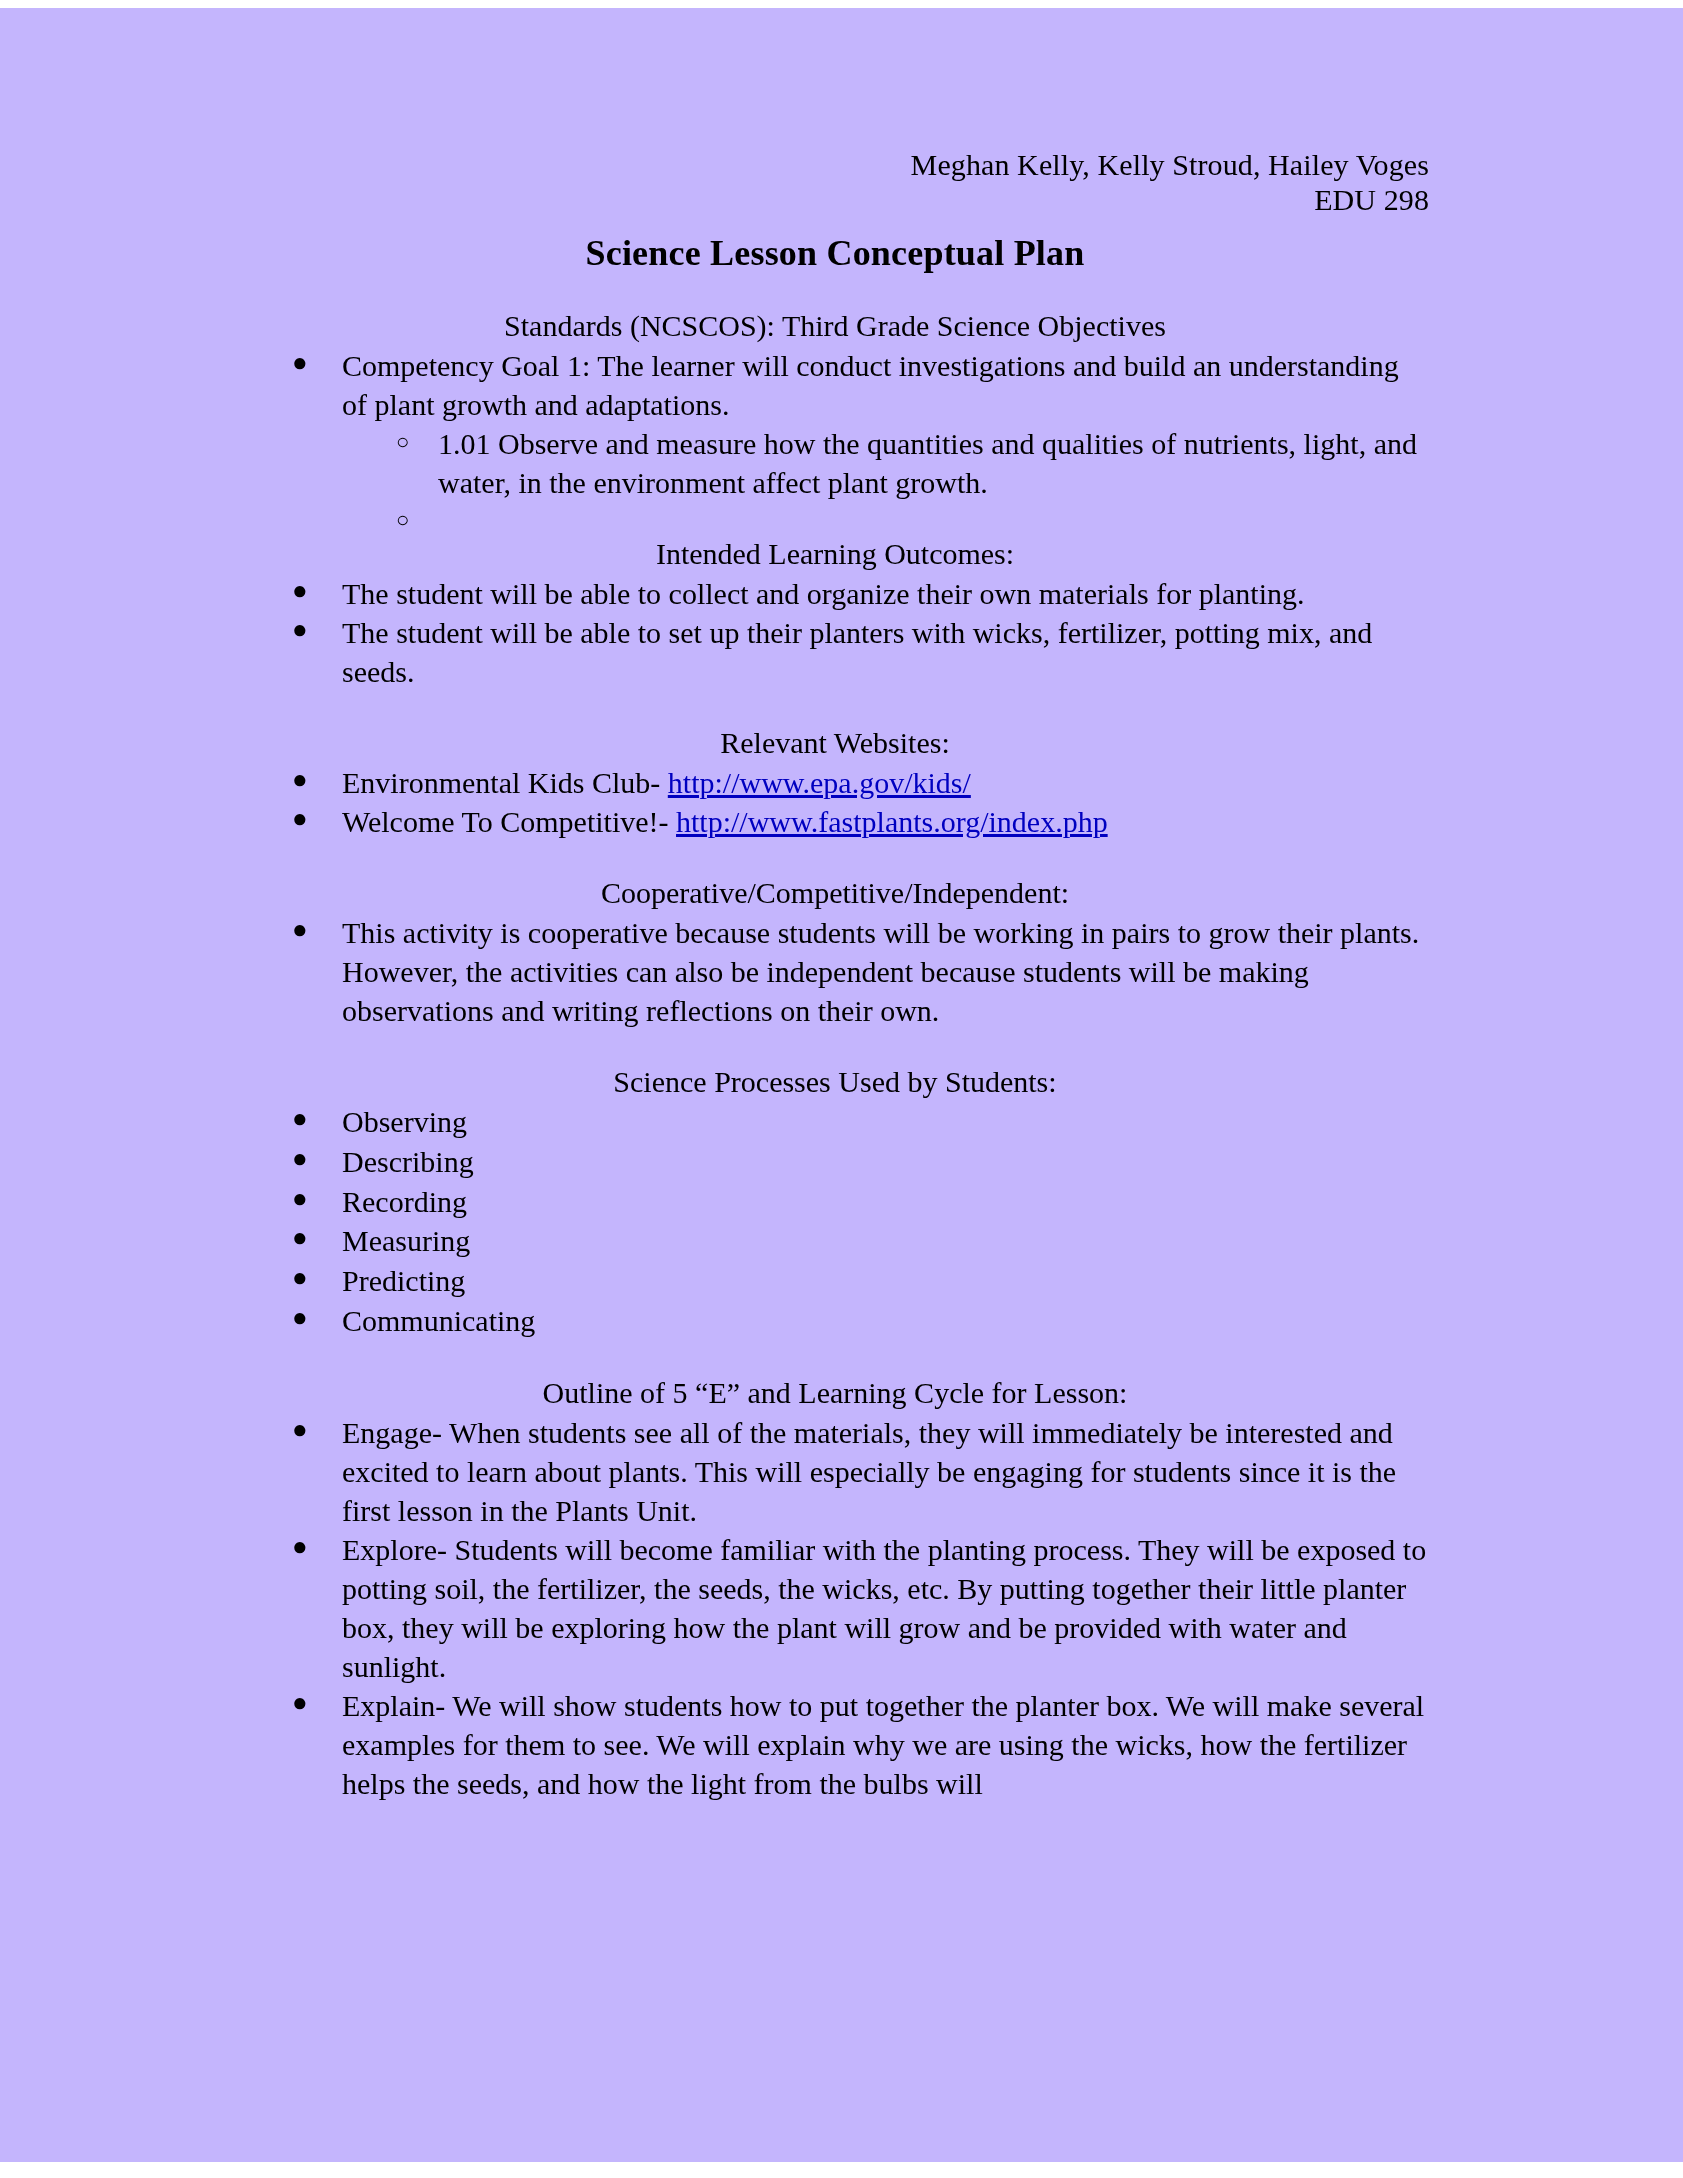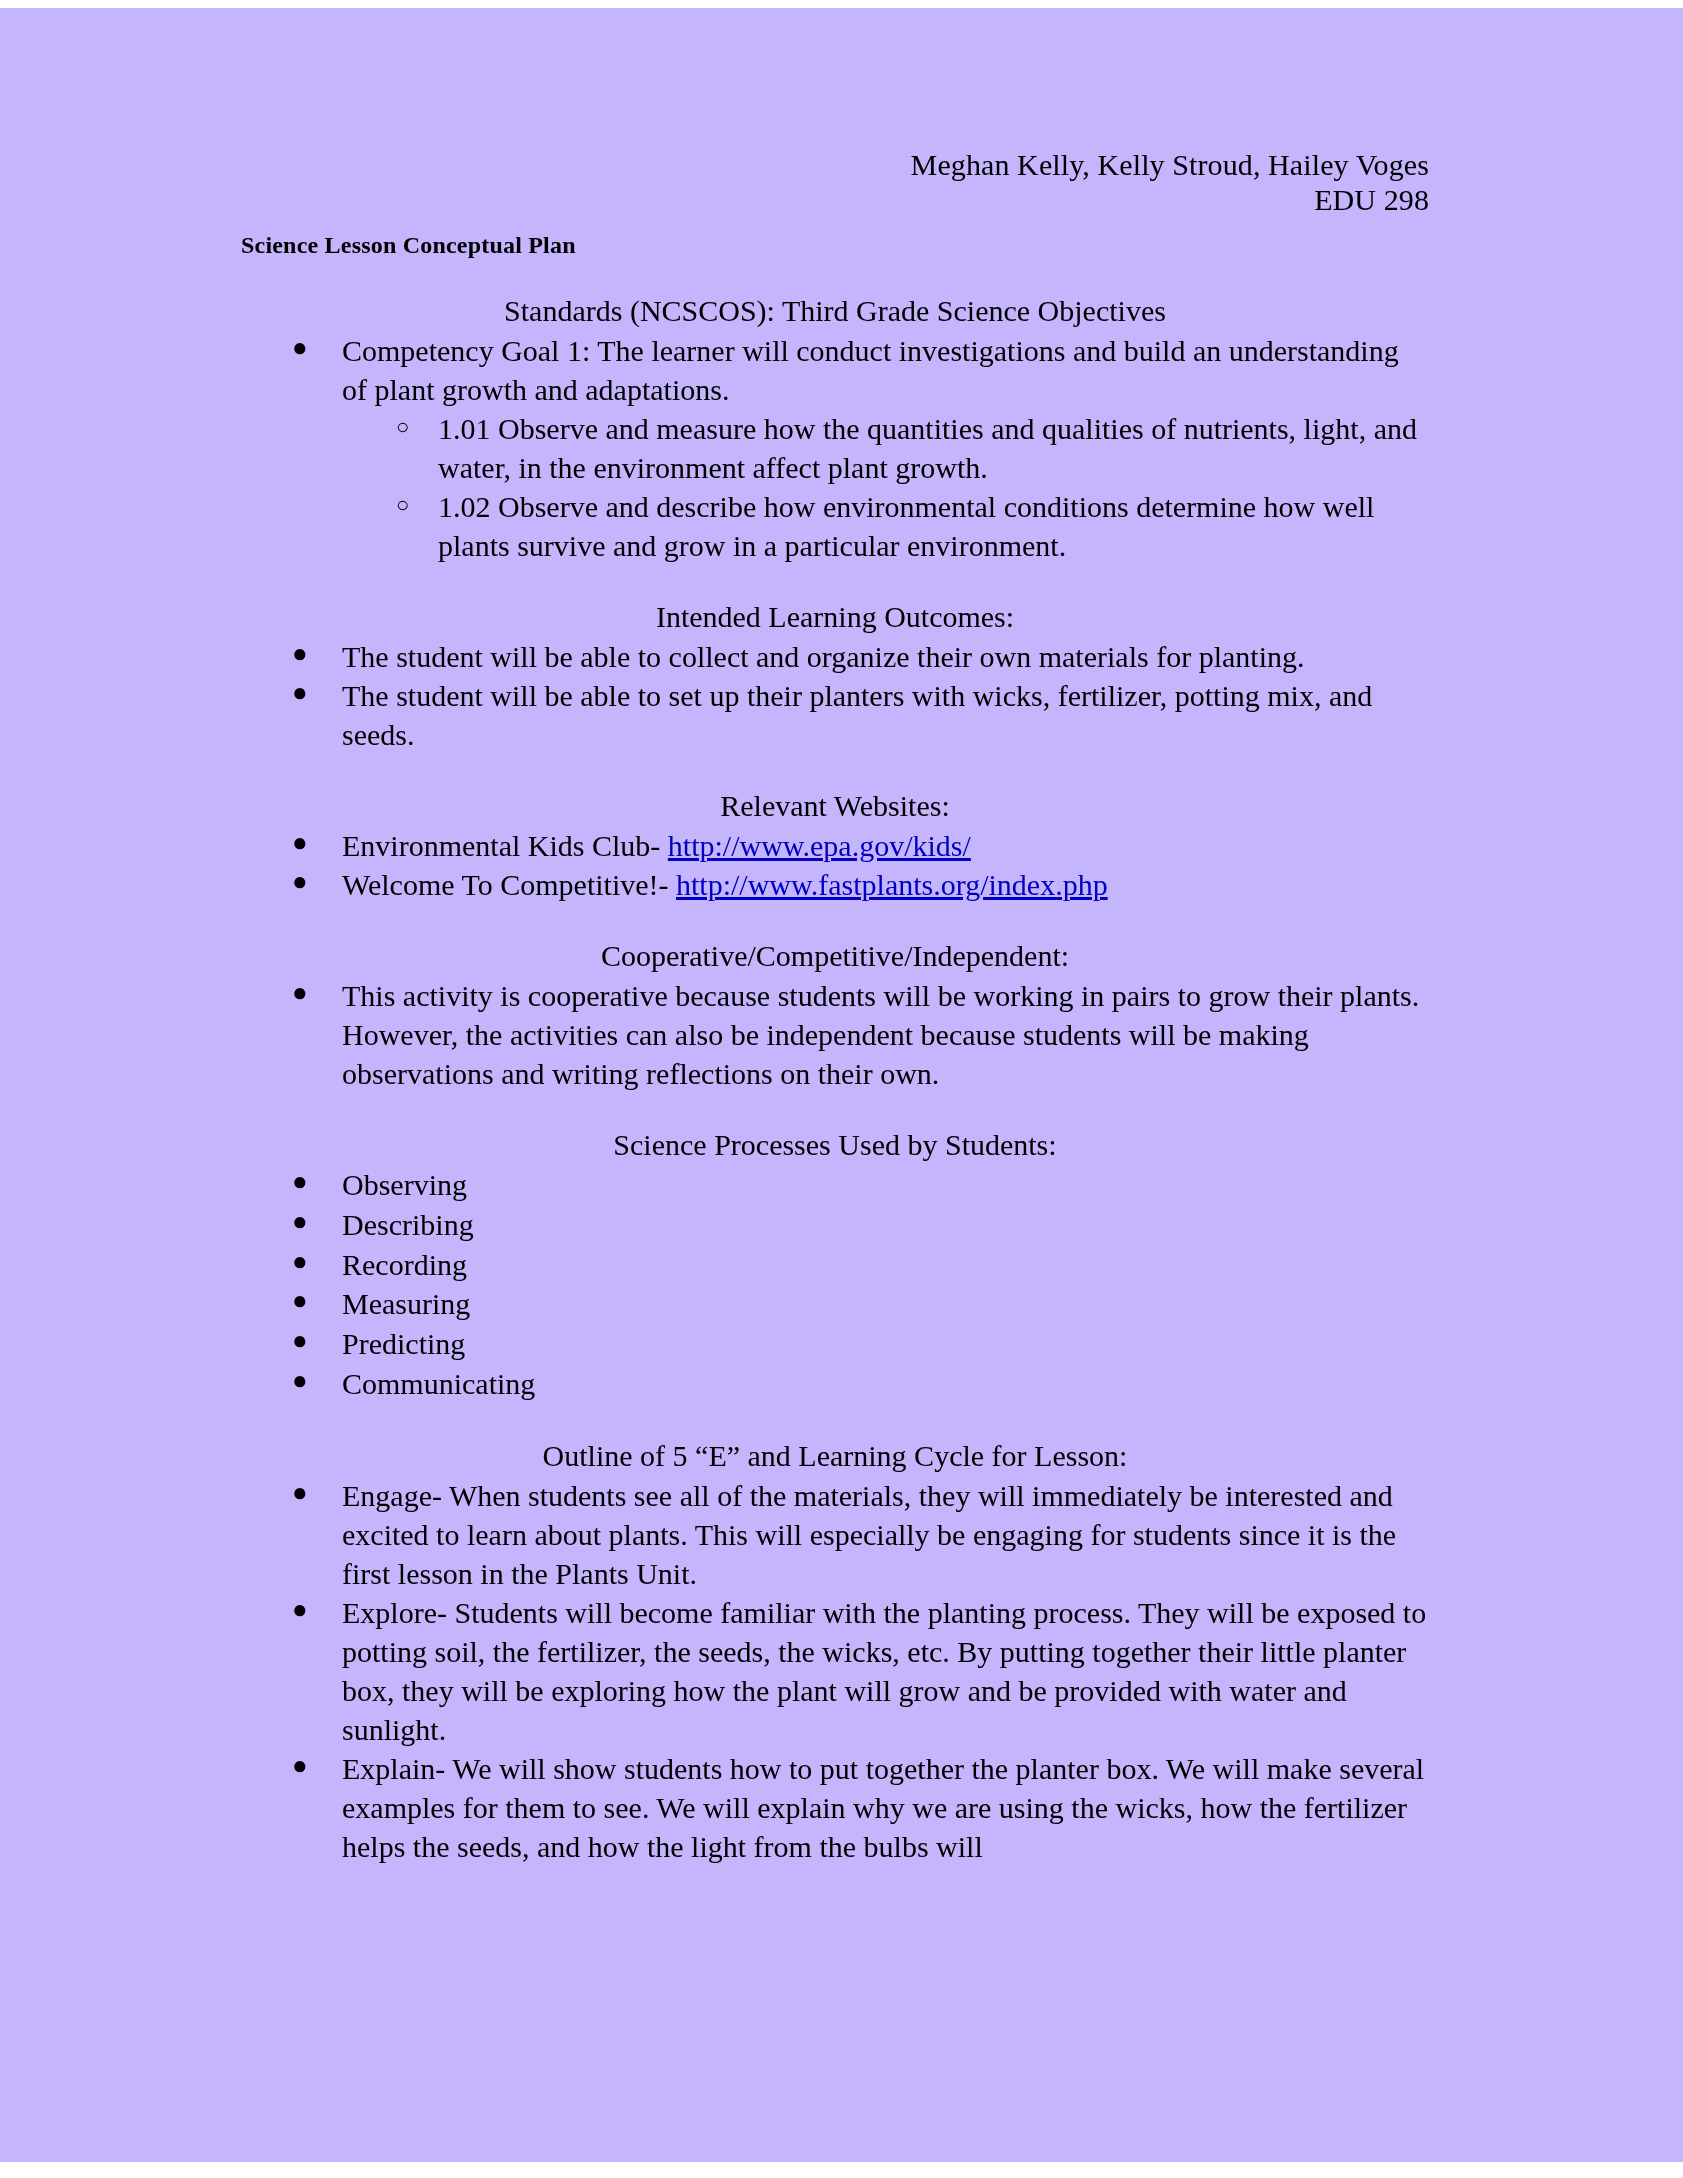--- a/index.html
+++ b/index.html
@@ -30,23 +30,23 @@
   .doc-header {
     text-align: right;
     font-size: 30px;
     line-height: 1.18;
     letter-spacing: 0.1px;
   }
   .doc-header div { white-space: pre; }
 
   
   .doc-title {
-    text-align: left;
+    text-align: center;
     font-weight: bold;
-    font-size: 24px;
+    font-size: 36px;
     margin-top: 14px;
     letter-spacing: 0.2px;
   }
 
   
   .section {
     margin-top: 34px;
   }
   .section-heading {
     font-size: 30px;
@@ -121,21 +121,20 @@
         <li>
           <span class="bullet">●</span>
           <span>Competency Goal 1: The learner will conduct investigations and build an understanding of plant growth and adaptations.</span>
           <ul class="lvl2">
             <li>
               <span class="bullet-o">○</span>
               <span>1.01 Observe and measure how the quantities and qualities of nutrients, light, and water, in the environment affect plant growth.</span>
             </li>
             <li>
               <span class="bullet-o">○</span>
-              <span>1.02 Observe and describe how environmental conditions determine how well plants survive and grow in a particular environment.</span>
             </li>
           </ul>
         </li>
       </ul>
     </div>
 
     <div class="section">
       <div class="section-heading">Intended Learning Outcomes:</div>
       <ul class="lvl1">
         <li>

